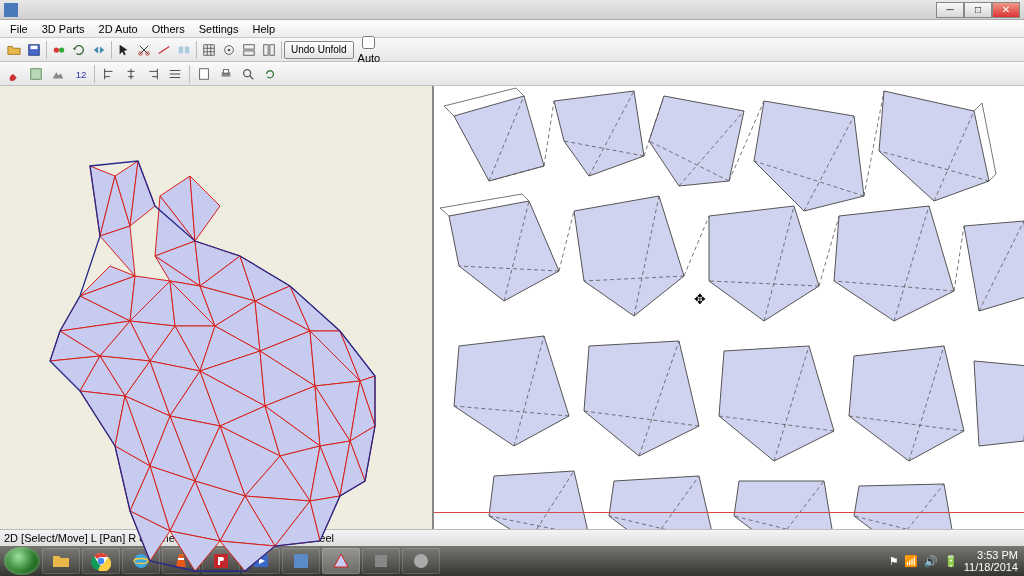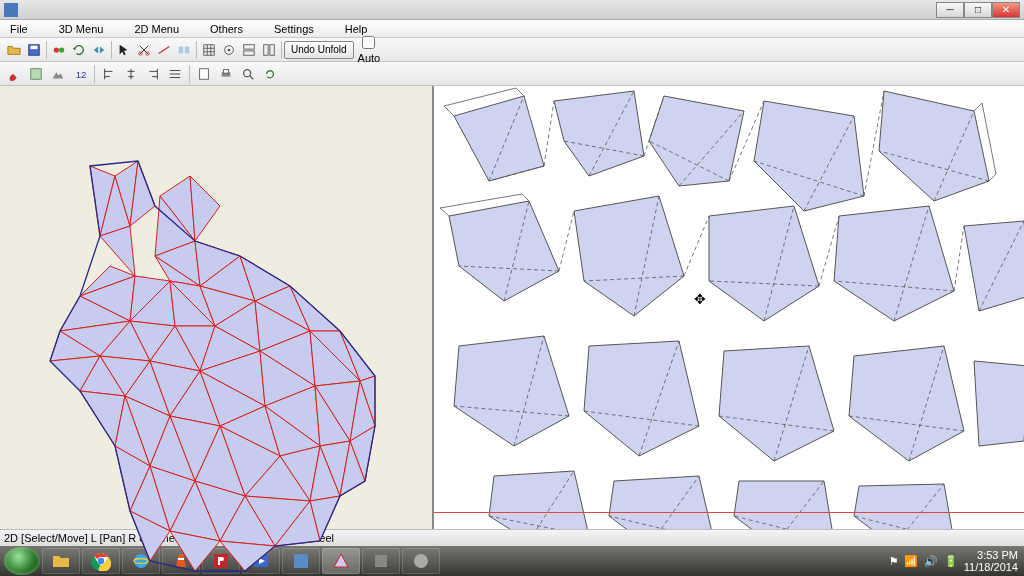--- a/index.html
+++ b/index.html
@@ -3,21 +3,21 @@
 <meta charset="utf-8">
 <style>
 * { margin: 0; padding: 0; box-sizing: border-box; font-family: 'Segoe UI', Tahoma, sans-serif; font-size: 11px; }
 body { width: 1024px; height: 576px; overflow: hidden; background: #ece9d8; display: flex; flex-direction: column; }
 .titlebar { height: 20px; background: linear-gradient(to bottom, #e8e8e8, #d0d0d0); display: flex; align-items: center; padding: 0 4px; border-bottom: 1px solid #aaa; }
 .titlebar .icon { width: 14px; height: 14px; background: #4a7abc; margin-right: 4px; }
 .titlebar .title { flex: 1; color: #444; }
 .winctrl { display: flex; gap: 0; margin-left: auto; }
 .winbtn { width: 28px; height: 16px; display: flex; align-items: center; justify-content: center; font-size: 10px; border: 1px solid #888; background: linear-gradient(#f8f8f8,#d8d8d8); }
 .winbtn.close { background: linear-gradient(#e98,#d33); color: #fff; }
-.menubar { height: 18px; display: flex; align-items: center; padding: 0 4px; gap: 19px; background: linear-gradient(#fdfdfd,#ececec); border-bottom: 1px solid #c8c8c8; }
+.menubar { height: 18px; display: flex; align-items: center; padding: 0 4px; gap: 2px; background: linear-gradient(#fdfdfd,#ececec); border-bottom: 1px solid #c8c8c8; }
 .menuitem { padding: 1px 6px; cursor: default; }
 .toolbar { height: 24px; display: flex; align-items: center; padding: 2px 4px; gap: 0; background: linear-gradient(#fafafa,#e6e6e6); border-bottom: 1px solid #c0c0c0; }
 .tbtn { width: 20px; height: 20px; border: 1px solid transparent; display: flex; align-items: center; justify-content: center; border-radius: 2px; }
 .tsep { width: 1px; height: 18px; background: #bbb; margin: 0 2px; }
 .tbtn svg { width: 14px; height: 14px; }
 .undo-unfold { height: 18px; padding: 0 6px; border: 1px solid #888; background: linear-gradient(#fff,#e4e4e4); border-radius: 2px; font-size: 10px; }
 .auto-cb { display: flex; align-items: center; gap: 3px; margin-left: 4px; font-size: 10px; flex-direction: column; }
 .toolrow2 { height: 24px; display: flex; align-items: center; padding: 2px 4px; gap: 2px; background: linear-gradient(#fafafa,#e6e6e6); border-bottom: 1px solid #c0c0c0; }
 .workspace { flex: 1; display: flex; background: #fff; }
 .pane3d { width: 434px; height: 100%; background: #efece0; position: relative; border-right: 2px solid #888; }
@@ -43,22 +43,22 @@
   <div class="icon"></div>
   <div class="winctrl">
     <div class="winbtn">─</div>
     <div class="winbtn">□</div>
     <div class="winbtn close">✕</div>
   </div>
 </div>
 
 <div class="menubar">
   <div class="menuitem">File</div>
-  <div class="menuitem">3D Menu</div>
-  <div class="menuitem">2D Menu</div>
+  <div class="menuitem">3D Parts</div>
+  <div class="menuitem">2D Auto</div>
   <div class="menuitem">Others</div>
   <div class="menuitem">Settings</div>
   <div class="menuitem">Help</div>
 </div>
 
 <div class="toolbar">
   <div class="tbtn">
       <svg viewBox="0 0 16 16">
         <path fill="#e8b84a" stroke="#9a7a20" d="M1 4h5l1 2h8v7H1z"></path>
       </svg>

